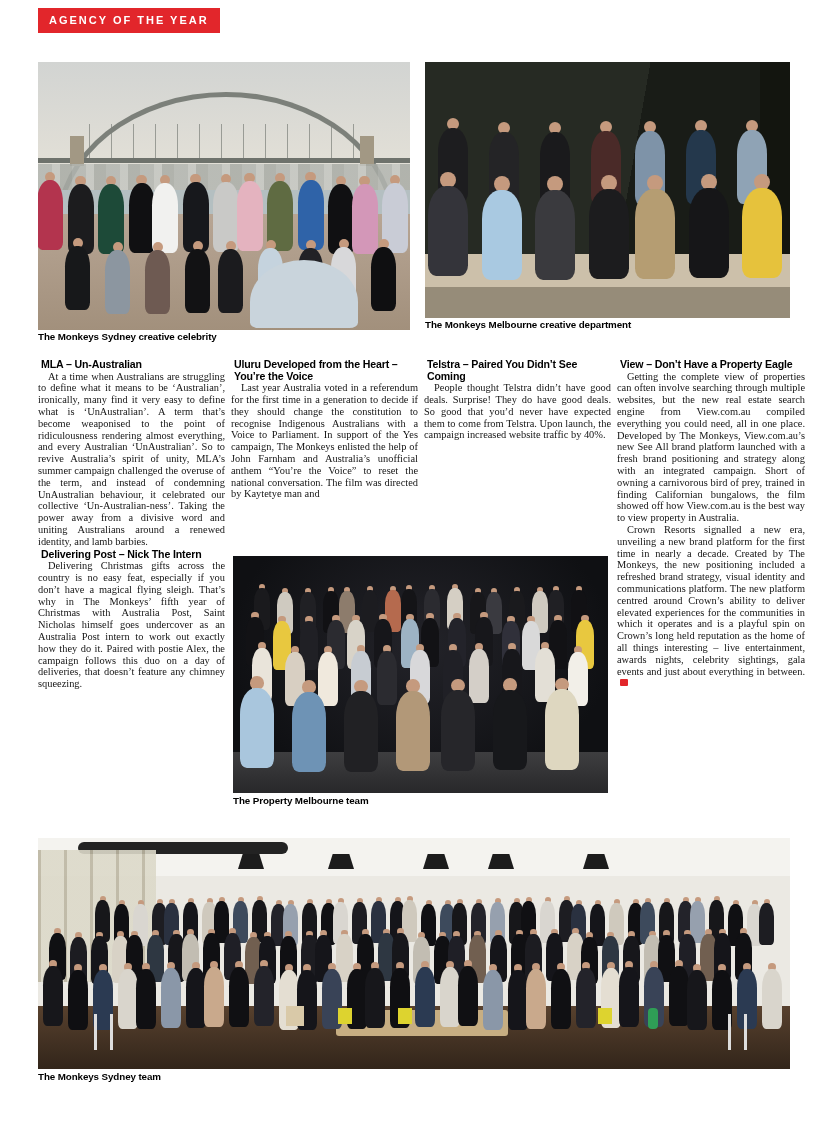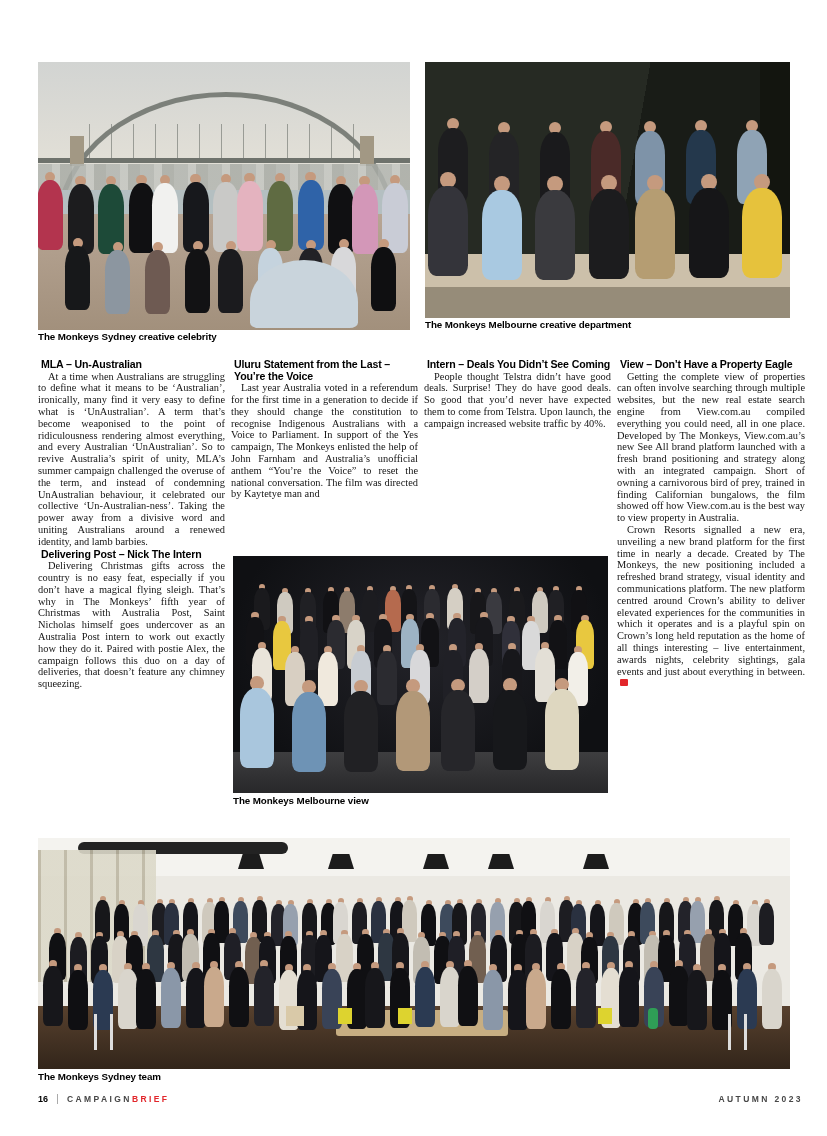--- a/index.html
+++ b/index.html
@@ -54,20 +54,21 @@
   .f-num{font-weight:bold;font-size:9px;color:#000}
   .f-sep{display:inline-block;width:1px;height:10px;background:#aaa;margin:0 9px}
   .f-brand,.f-right{font-weight:bold;font-size:8.5px;letter-spacing:2.4px;color:#474747}
   .f-brand .red{color:#e2262b}
 </style>
 </head>
 <body>
 
 <div class="page">
 
+  <div class="banner">AGENCY OF THE YEAR</div>
 
   <div class="ph p1">
     <div class="sky"></div>
     <div class="arch"></div>
     <div class="hang"></div>
     <div class="deck"></div>
     <div class="pyA"></div>
     <div class="pyB"></div>
     <div class="skyline"></div>
     <div class="water"></div>
@@ -227,26 +228,26 @@
   <div class="cap" style="left:425px;top:319px">The Monkeys Melbourne creative department</div>
 
   <div class="col" style="left:38px;top:358px">
     <h3 class="hd">MLA – Un-Australian</h3>
     <p class="body ind">At a time when Australians are struggling to define what it means to be ‘Australian’, ironically, many find it very easy to define what is ‘UnAustralian’. A term that’s become weaponised to the point of ridiculousness rendering almost everything, and every Australian ‘UnAustralian’. So to revive Australia’s spirit of unity, MLA’s summer campaign challenged the overuse of the term, and instead of condemning UnAustralian behaviour, it celebrated our collective ‘Un-Australian-ness’. Taking the power away from a divisive word and uniting Australians around a renewed identity, and lamb barbies.</p>
     <h3 class="hd">Delivering Post – Nick The Intern</h3>
     <p class="body ind">Delivering Christmas gifts across the country is no easy feat, especially if you don’t have a magical flying sleigh. That’s why in The Monkeys’ fifth year of Christmas with Australia Post, Saint Nicholas himself goes undercover as an Australia Post intern to work out exactly how they do it. Paired with postie Alex, the campaign follows this duo on a day of deliveries, that doesn’t feature any chimney squeezing.</p>
   </div>
 
   <div class="col" style="left:231px;top:358px">
-    <h3 class="hd">Uluru Statement from the Last – You’re the Voice</h3>
+    <h3 class="hd">Uluru Developed from the Heart – You’re the Voice</h3>
     <p class="body ind">Last year Australia voted in a referendum for the first time in a generation to decide if they should change the constitution to recognise Indigenous Australians with a Voice to Parliament. In support of the Yes campaign, The Monkeys enlisted the help of John Farnham and Australia’s unofficial anthem “You’re the Voice” to reset the national conversation. The film was directed by Kaytetye man and</p>
   </div>
 
   <div class="col" style="left:424px;top:358px">
-    <h3 class="hd">Intern – Deals You Didn’t See Coming</h3>
+    <h3 class="hd">Telstra – Paired You Didn’t See Coming</h3>
     <p class="body ind">People thought Telstra didn’t have good deals. Surprise! They do have good deals. So good that you’d never have expected them to come from Telstra. Upon launch, the campaign increased website traffic by 40%.</p>
   </div>
 
   <div class="col" style="left:617px;top:358px;width:188px">
     <h3 class="hd">View – Don’t Have a Property Eagle</h3>
     <p class="body ind">Getting the complete view of properties can often involve searching through multiple websites, but the new real estate search engine from View.com.au compiled everything you could need, all in one place. Developed by The Monkeys, View.com.au’s new See All brand platform launched with a fresh brand positioning and strategy along with an integrated campaign. Short of owning a carnivorous bird of prey, trained in finding Californian bungalows, the film showed off how View.com.au is the best way to view property in Australia.</p>
     <p class="body ind"><span>Crown Resorts signalled a new era, unveiling a new brand platform for the first time in nearly a decade. Created by The Monkeys, the new positioning included a refreshed brand strategy, visual identity and communications platform. The new platform centred around Crown’s ability to deliver elevated experiences for the communities in which it operates and is a playful spin on Crown’s long held reputation as the home of all things interesting – live entertainment, awards nights, celebrity sightings, gala events and just about everything in between.</span><span class="endmark"></span></p>
   </div>
 
   <div class="ph p3">
@@ -437,21 +438,21 @@
       </div>
       <div class="pp" style="left: 260px; top: 122px; width: 34px; height: 92px;">
         <i class="phd" style="background: rgb(197, 154, 126);"></i>
         <i class="pbd" style="background: rgb(23, 24, 27);"></i>
       </div>
       <div class="pp" style="left: 312px; top: 121.5px; width: 34px; height: 92px;">
         <i class="phd" style="background: rgb(197, 154, 126);"></i>
         <i class="pbd" style="background: rgb(222, 215, 192);"></i>
       </div>
     </div>
-  <div class="cap" style="left:233px;top:795px">The Monkeys Melbourne view</div>
+  <div class="cap" style="left:233px;top:795px">The Property Melbourne team</div>
 
   <div class="ph p4">
     <div class="ceil"></div>
     <div class="duct"></div>
     <div class="lamp" style="left:200px"></div>
     <div class="lamp" style="left:290px"></div>
     <div class="lamp" style="left:385px"></div>
     <div class="lamp" style="left:450px"></div>
     <div class="lamp" style="left:545px"></div>
     <div class="wall"></div>
@@ -899,22 +900,14 @@
         <i class="phd" style="background: rgb(197, 154, 126);"></i>
         <i class="pbd" style="background: rgb(43, 58, 82);"></i>
       </div>
       <div class="pp" style="left: 724px; top: 124.5px; width: 20px; height: 66px;">
         <i class="phd" style="background: rgb(197, 154, 126);"></i>
         <i class="pbd" style="background: rgb(217, 213, 204);"></i>
       </div>
     </div>
   <div class="cap" style="left:38px;top:1071px">The Monkeys Sydney team</div>
 
-  <div class="footer">
-    <div class="f-left">
-      <span class="f-num">16</span>
-      <span class="f-sep"></span>
-      <span class="f-brand"><span>CAMPAIGN</span><span class="red">BRIEF</span></span>
-    </div>
-    <div class="f-right">AUTUMN 2023</div>
-  </div>
 
 </div>
 
 </body></html>

